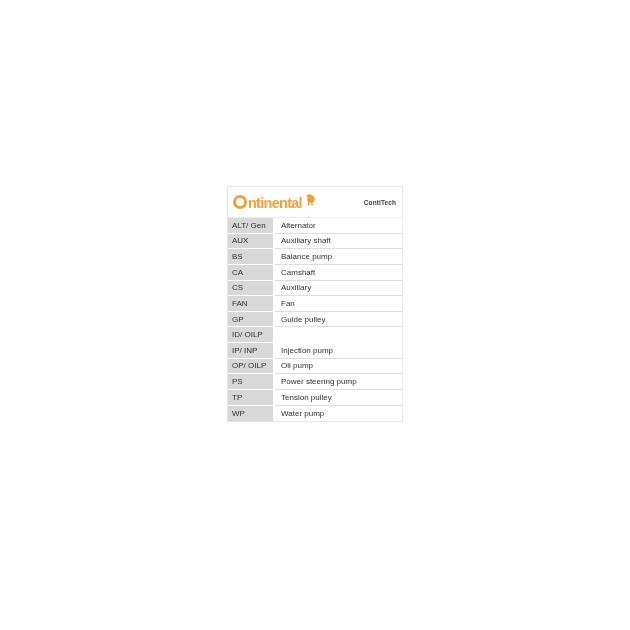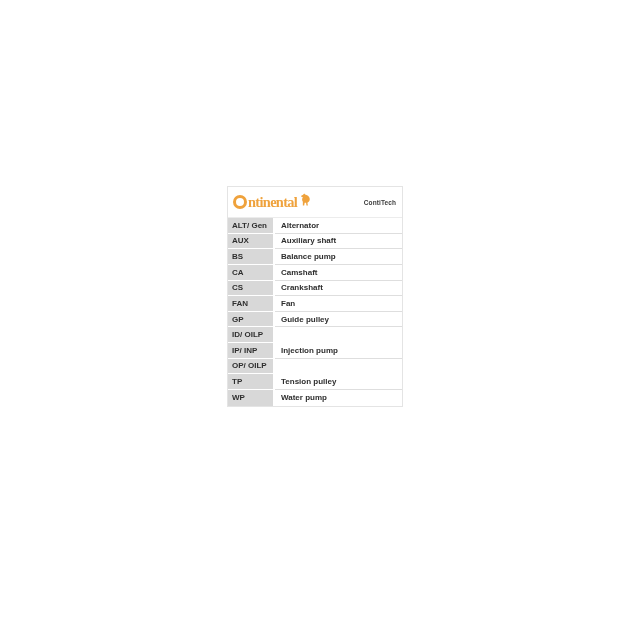--- a/index.html
+++ b/index.html
@@ -24,21 +24,21 @@
   
   .brand-header {
     height:31px;
     display:flex;
     align-items:center;
     justify-content:space-between;
     padding:0 6px 0 5px;
     border-bottom:1px solid #ececec;
     background:#ffffff;
   }
-  .logo { display:flex; align-items:center;font-family:Liberation Serif, serif; }
+  .logo { display:flex; align-items:center; }
   .ring {
     width:14px; height:14px;
     border:3.4px solid #efa23c;
     border-radius:50%;
     flex:0 0 auto;
   }
   .wordmark {
     font-weight:700;
     font-size:15px;
     line-height:1;
@@ -61,32 +61,32 @@
   .row { display:flex; height:15.64px; }
   .cell-abbr {
     width:45px;
     flex:0 0 45px;
     background:#d8d8d8;
     border-bottom:1px solid #ffffff;
     margin-right:2px;
     display:flex; align-items:center;
     padding-left:4px;
     font-size:8px;
-    font-weight:700;
+    font-weight:400;
     color:#2e2e2e;
     white-space:nowrap;
   }
   .cell-desc {
     flex:1;
     background:#ffffff;
     border-bottom:1px solid #dedede;
     display:flex; align-items:center;
     padding-left:6px;
     font-size:8px;
-    font-weight:700;
+    font-weight:400;
     color:#2e2e2e;
     white-space:nowrap;
   }
   .row:last-child .cell-abbr,
   .row:last-child .cell-desc { border-bottom:none; }
 </style>
 </head>
 <body>
 
 <div class="sheet">
@@ -122,21 +122,21 @@
     <div class="cell-desc">Balance pump</div>
   </div>
 
   <div class="row">
     <div class="cell-abbr">CA</div>
     <div class="cell-desc">Camshaft</div>
   </div>
 
   <div class="row">
     <div class="cell-abbr">CS</div>
-    <div class="cell-desc">Crankshaft</div>
+    <div class="cell-desc">Auxiliary</div>
   </div>
 
   <div class="row">
     <div class="cell-abbr">FAN</div>
     <div class="cell-desc">Fan</div>
   </div>
 
   <div class="row">
     <div class="cell-abbr">GP</div>
     <div class="cell-desc">Guide pulley</div>
@@ -146,22 +146,27 @@
     <div class="cell-abbr">ID/ OILP</div>
   </div>
 
   <div class="row">
     <div class="cell-abbr">IP/ INP</div>
     <div class="cell-desc">Injection pump</div>
   </div>
 
   <div class="row">
     <div class="cell-abbr">OP/ OILP</div>
+    <div class="cell-desc">Oil pump</div>
   </div>
 
+  <div class="row">
+    <div class="cell-abbr">PS</div>
+    <div class="cell-desc">Power steering pump</div>
+  </div>
 
   <div class="row">
     <div class="cell-abbr">TP</div>
     <div class="cell-desc">Tension pulley</div>
   </div>
 
   <div class="row">
     <div class="cell-abbr">WP</div>
     <div class="cell-desc">Water pump</div>
   </div>

